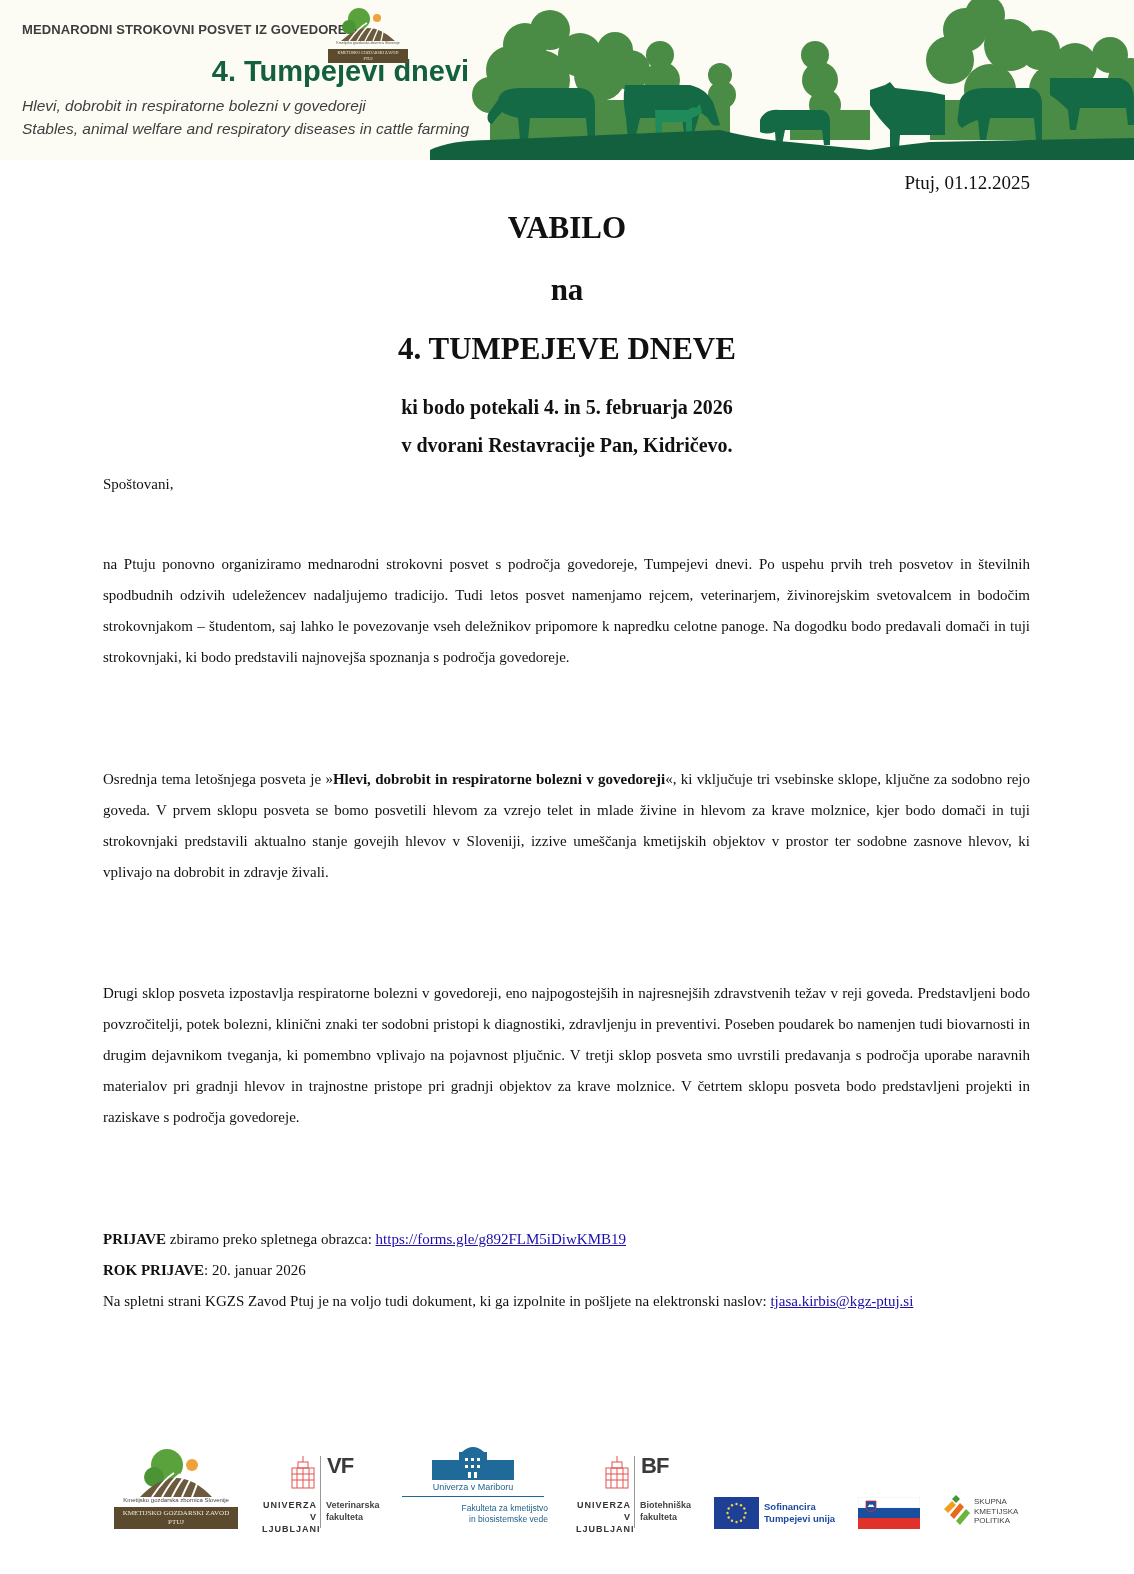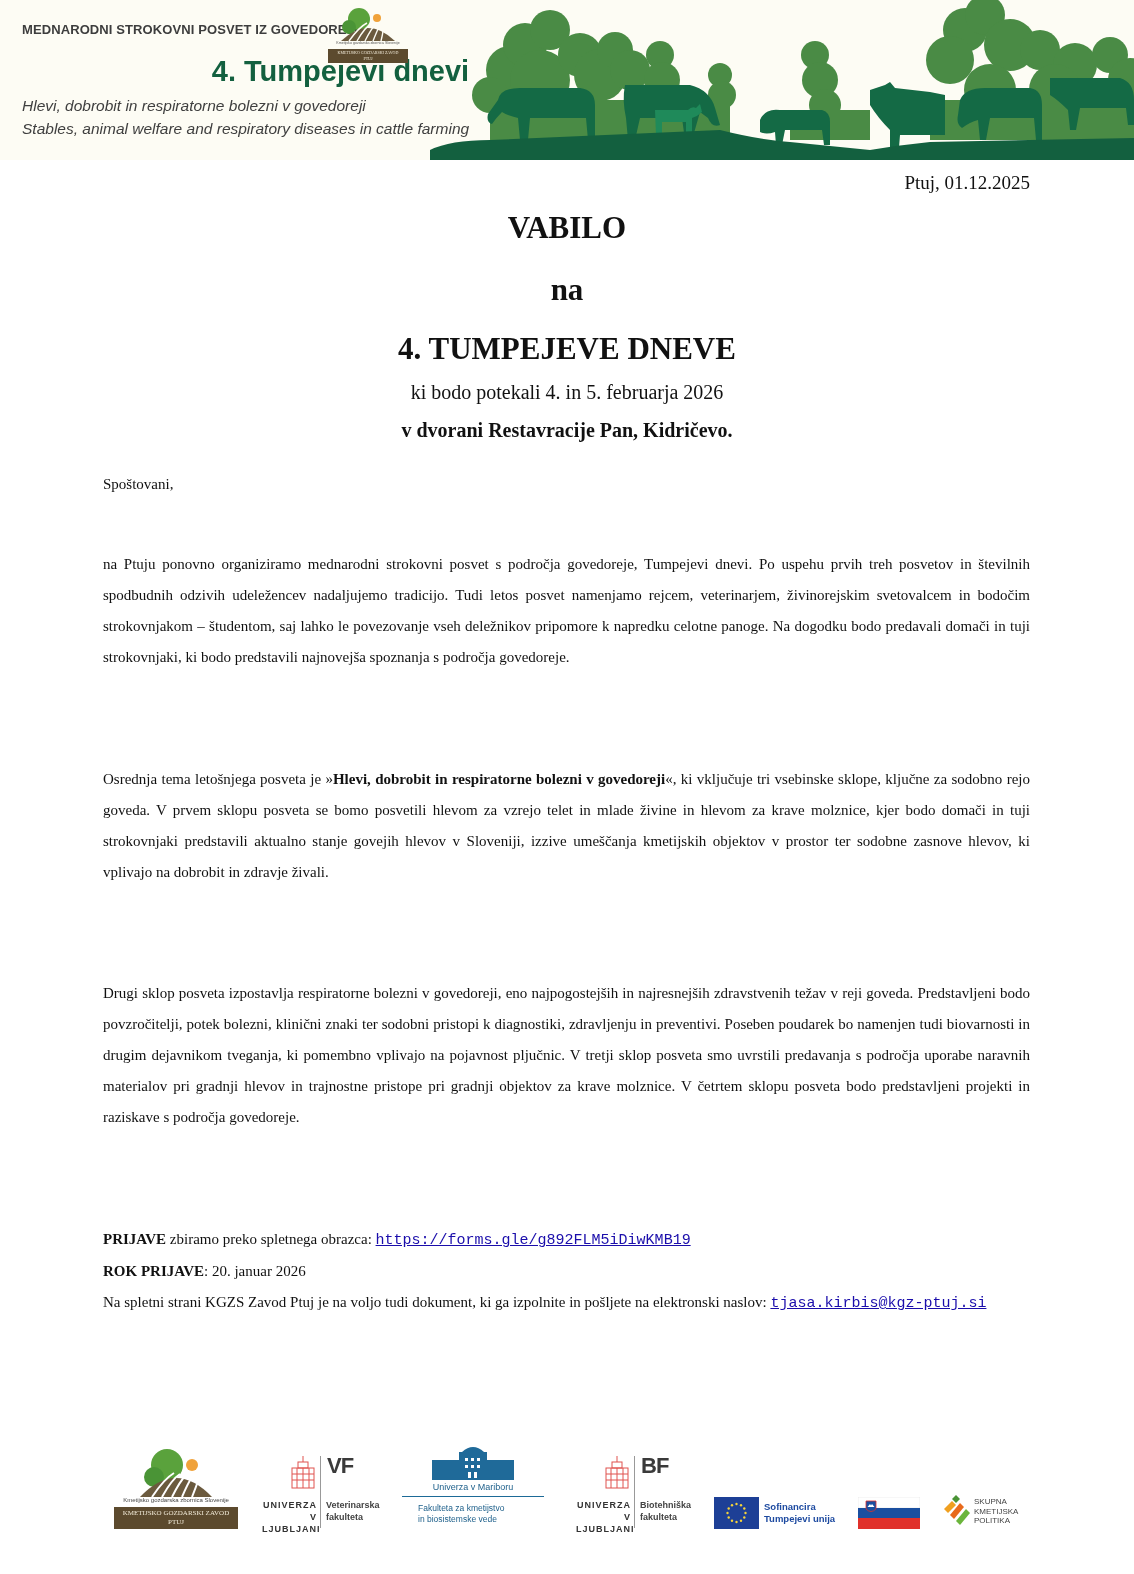--- a/index.html
+++ b/index.html
@@ -21,31 +21,31 @@
 
   .landscape { position: absolute; left: 430px; top: 0; width: 704px; height: 160px; }
 
   
   .date-line { position: absolute; right: 104px; top: 172px; font-size: 19px; }
 
   .title-block { position: absolute; left: 0; top: 208px; width: 1134px; text-align: center; }
   .doc-title { font-size: 31px; font-weight: bold; line-height: 40px; height: 40px; }
   .doc-na { font-size: 31px; font-weight: bold; line-height: 40px; height: 40px; margin-top: 22px; }
   .doc-event { font-size: 31px; font-weight: bold; line-height: 40px; height: 40px; margin-top: 19px; }
-  .doc-when { font-size: 20px; font-weight: normal; line-height: 26px; margin-top: 10px; }
+  .doc-when { font-size: 20px; font-weight: bold; line-height: 26px; margin-top: 25px; }
   .doc-where { font-size: 20px; font-weight: bold; line-height: 26px; margin-top: 12px; }
 
   .content { position: absolute; left: 103px; width: 927px; font-size: 15px; line-height: 31px; }
   .greeting { top: 469px; }
   .para { text-align: justify; }
   .p1 { top: 549px; }
   .p2 { top: 764px; }
   .p3 { top: 978px; }
   .reg { top: 1224px; text-align: justify; }
-  .reg a { color: #1a0dab; text-decoration: underline; font-family: Liberation Mono, monospace; }
+  .reg a { color: #1a0dab; text-decoration: underline; }
   b { font-weight: bold; }
 
   
   .footer { position: absolute; left: 0; top: 1440px; width: 1134px; height: 110px; }
   .logo { position: absolute; font-family: "Liberation Sans", "DejaVu Sans", sans-serif; }
 
   .logo-kgzs { left: 112px; top: 5px; width: 128px; height: 92px; }
   .logo-kgzs .cap { position: absolute; left: 0; top: 52px; width: 128px; font-size: 6px; color: #444; text-align: center; white-space: nowrap; }
   .logo-kgzs .plate { position: absolute; left: 2px; top: 62px; width: 124px; height: 22px; background: #5c4a2e; color: #efe8d6; font-family: "Liberation Serif", serif; font-size: 7px; line-height: 9px; text-align: center; padding-top: 2px; }
 
@@ -53,21 +53,21 @@
   .logo-bf { left: 576px; top: 16px; width: 120px; height: 75px; }
   .ul-building { position: absolute; left: 28px; top: 0; }
   .ul-divider { position: absolute; left: 58px; top: 0; width: 1px; height: 72px; background: #999; }
   .ul-abbr { position: absolute; left: 65px; top: -3px; font-size: 22px; font-weight: bold; color: #3a3a3a; letter-spacing: -1px; }
   .ul-uni { position: absolute; left: 0; top: 43px; width: 55px; text-align: right; font-size: 9px; font-weight: bold; color: #333; line-height: 12px; letter-spacing: 1px; }
   .ul-fac { position: absolute; left: 64px; top: 43px; font-size: 9px; font-weight: bold; color: #444; line-height: 12px; white-space: nowrap; }
 
   .logo-um { left: 402px; top: 6px; width: 142px; height: 90px; }
   .um-cap1 { position: absolute; left: 0; top: 36px; width: 142px; text-align: center; font-size: 9px; color: #1d5f8a; }
   .um-line { position: absolute; left: 0; top: 50px; width: 142px; height: 1px; background: #1d6a97; }
-  .um-cap2 { position: absolute; left: 16px; top: 57px; width: 142px; text-align: left; font-size: 8.5px; color: #1d5f8a; line-height: 11px; }
+  .um-cap2 { position: absolute; left: 4px; top: 57px; width: 142px; text-align: right; font-size: 8.5px; color: #1d5f8a; line-height: 11px; }
 
   .logo-eu { left: 714px; top: 57px; width: 130px; height: 32px; }
   .eu-flag { position: absolute; left: 0; top: 0; width: 45px; height: 32px; background: #1d3f96; }
   .eu-text { position: absolute; left: 50px; top: 4px; font-size: 9.5px; font-weight: bold; color: #1d4aa0; line-height: 12px; white-space: nowrap; }
 
   .logo-si { left: 858px; top: 57px; width: 62px; height: 32px; }
   .logo-skp { left: 942px; top: 55px; width: 80px; height: 36px; }
   .skp-text { position: absolute; left: 32px; top: 2px; font-size: 8px; color: #444; line-height: 9.5px; }
 </style>
 </head>

